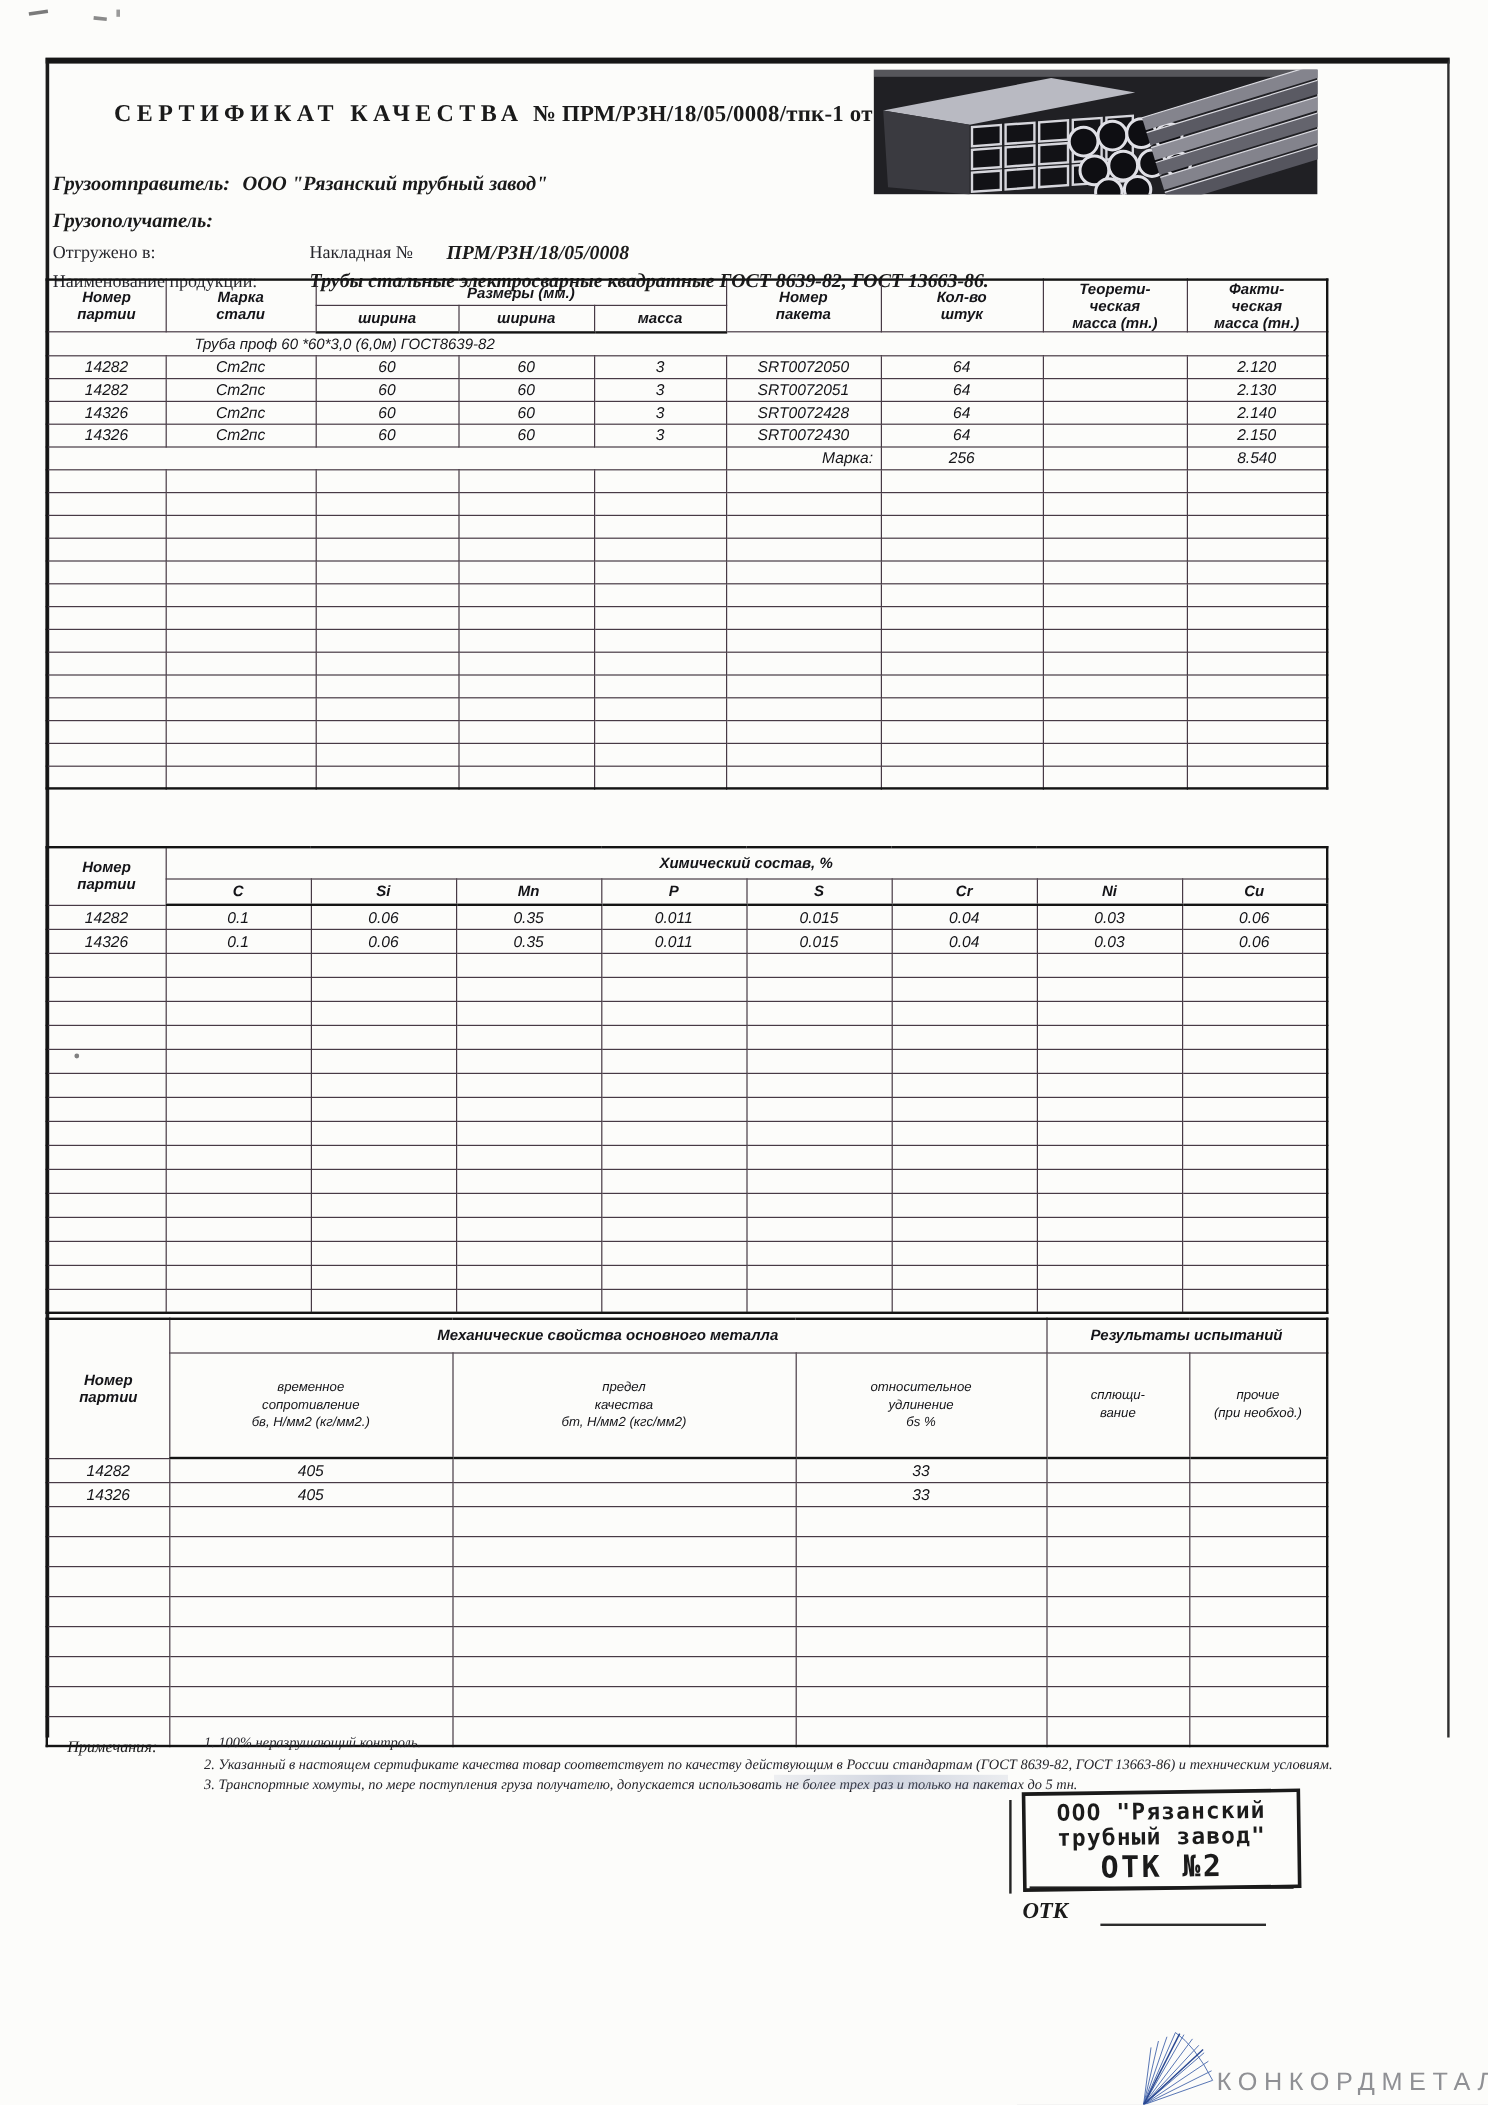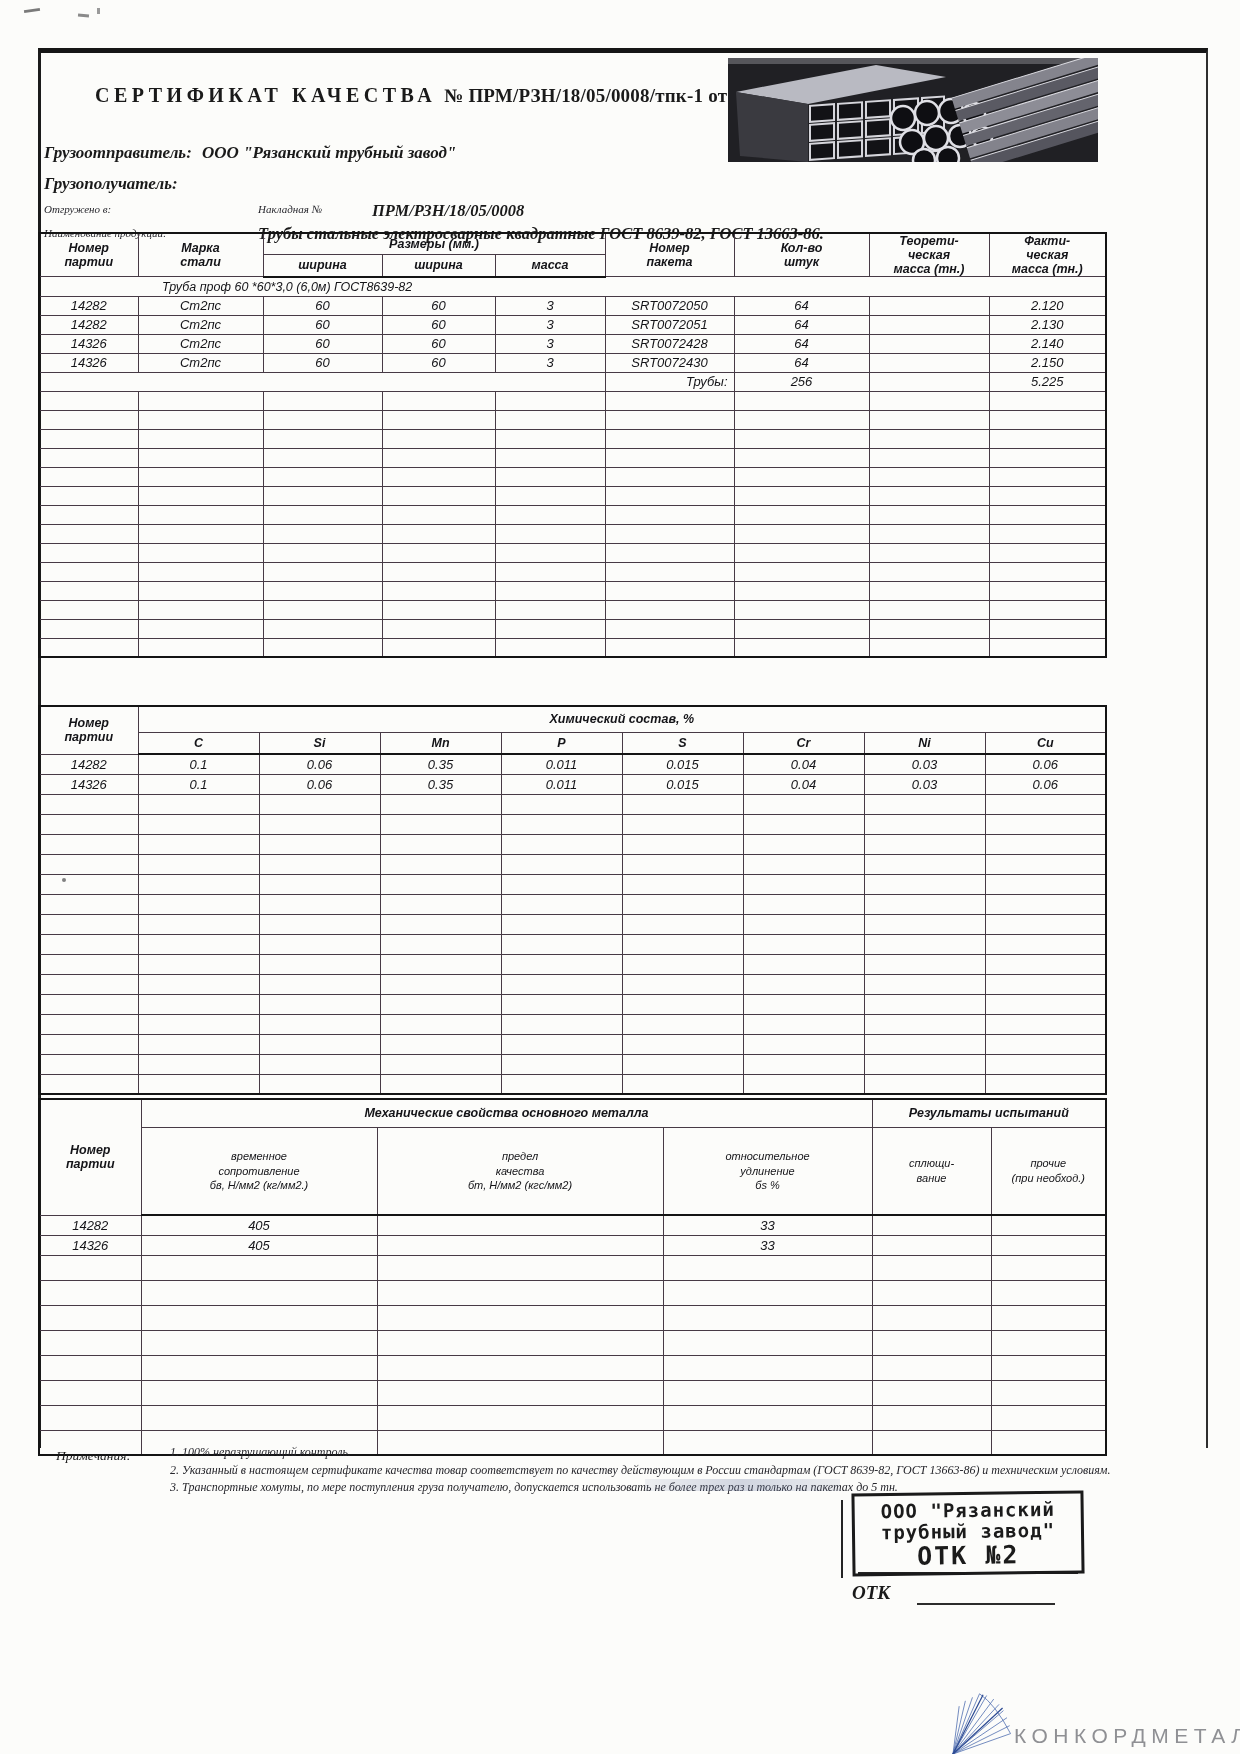--- a/index.html
+++ b/index.html
@@ -10,21 +10,21 @@
   
   .frame{position:absolute;left:38px;top:48px;width:1165px;height:1395px;
          border-top:5px solid #161616;border-left:3px solid #1b1b1b;border-right:2px solid #2e2e2e;}
 
   
   .title{left:95px;top:84px;font-weight:bold;font-size:20px;white-space:nowrap;}
   .title .sp{letter-spacing:4.5px;margin-top:48px;}
   .title .num{font-size:19px;letter-spacing:.2px;margin-left:8px;}
   .line-bold{font-style:italic;font-weight:bold;font-size:17px;white-space:nowrap;}
   .line-bold .gap{margin-left:6px;}
-  .lbl{font-style:italic;font-size:11px;color:#26262c;white-space:nowrap;}
+  .lbl{font-size:15px;color:#26262c;white-space:nowrap;}
   .val{font-style:italic;font-weight:bold;font-size:16.5px;white-space:nowrap;}
 
   
   .doc-table{position:absolute;border-collapse:collapse;table-layout:fixed;border:2px solid #141414;}
   .doc-table th,.doc-table td{border:1px solid #473a45;padding:0 2px;overflow:hidden;
         font-family:"Liberation Sans",sans-serif;font-style:italic;font-size:13px;text-align:center;
         vertical-align:middle;color:#141418;}
   .doc-table th{font-weight:bold;font-size:12.5px;line-height:1.12;white-space:pre-line;}
   .thick-b th, .thick-b td{border-bottom:2px solid #141414;}
   .t-size{left:38px;top:232px;width:1069px;}
@@ -239,24 +239,24 @@
           <td>3</td>
           <td>SRT0072430</td>
           <td>64</td>
           <td></td>
           <td>2.150</td>
         </tr>
       </tbody>
     <tbody>
       <tr>
         <td colspan="5"></td>
-        <td class="ralign">Трубы:</td>
+        <td class="ralign">Марка:</td>
         <td class="b">256</td>
         <td></td>
-        <td class="b">5.225</td>
+        <td class="b">8.540</td>
       </tr>
     </tbody>
     <tbody>
         <tr>
           <td>&nbsp;</td>
           <td>&nbsp;</td>
           <td>&nbsp;</td>
           <td>&nbsp;</td>
           <td>&nbsp;</td>
           <td>&nbsp;</td>

